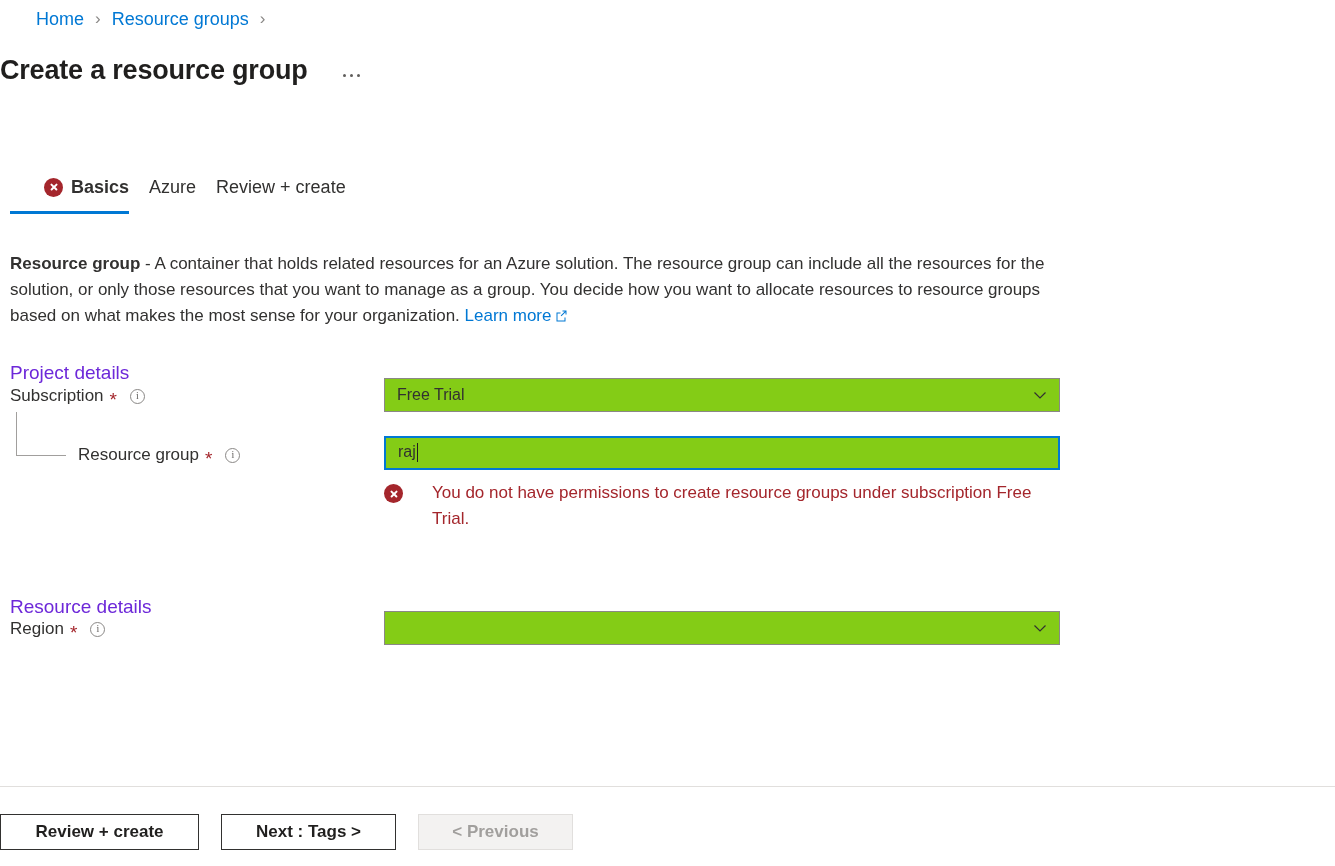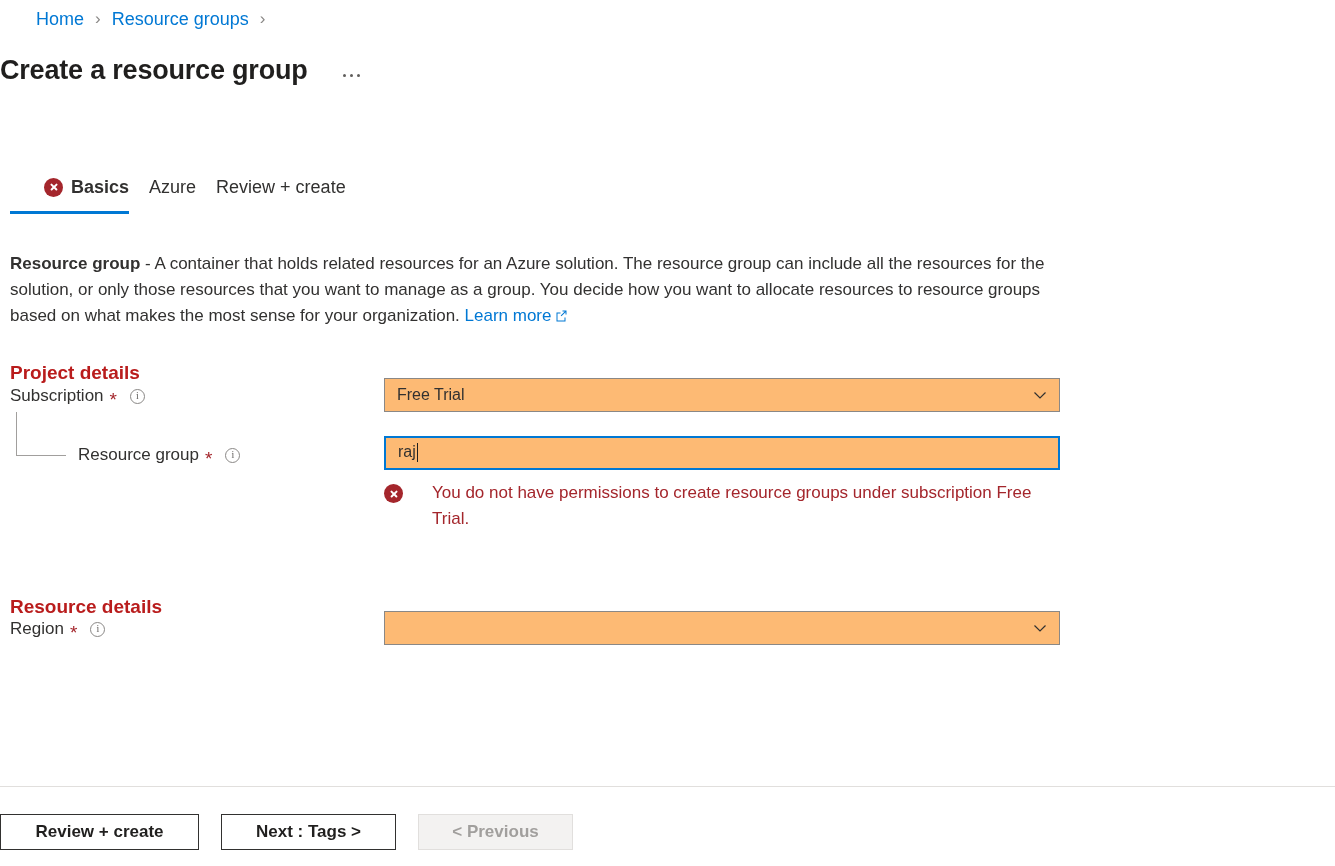--- a/index.html
+++ b/index.html
@@ -151,22 +151,22 @@
     position: relative;
     top: 1px;
   }
 
   
   .section-head {
     position: absolute;
     left: 10px;
     font-size: 19px;
     line-height: 26px;
-    font-weight: 700;
-    color: #b91c1c;
+    font-weight: 400;
+    color: #6d28d9;
   }
   #proj-head { top: 344px; }
   #res-head  { top: 578px; text-align: right; }
 
   .field-label {
     position: absolute;
     display: flex;
     align-items: center;
     font-size: 17px;
     line-height: 26px;
@@ -217,21 +217,21 @@
     border-left: 1.3px solid #a19f9d;
     border-bottom: 1.3px solid #a19f9d;
   }
 
   
   .control {
     position: absolute;
     left: 384px;
     width: 676px;
     height: 34px;
-    background: #fdba74;
+    background: #84cc16;
     border: 1px solid #8a8886;
     display: flex;
     align-items: center;
     padding: 0 12px;
     font-size: 16px;
     color: #323130;
     cursor: pointer;
   }
   #ctl-subscription { top: 378px; }
   #ctl-region       { top: 611px; }

